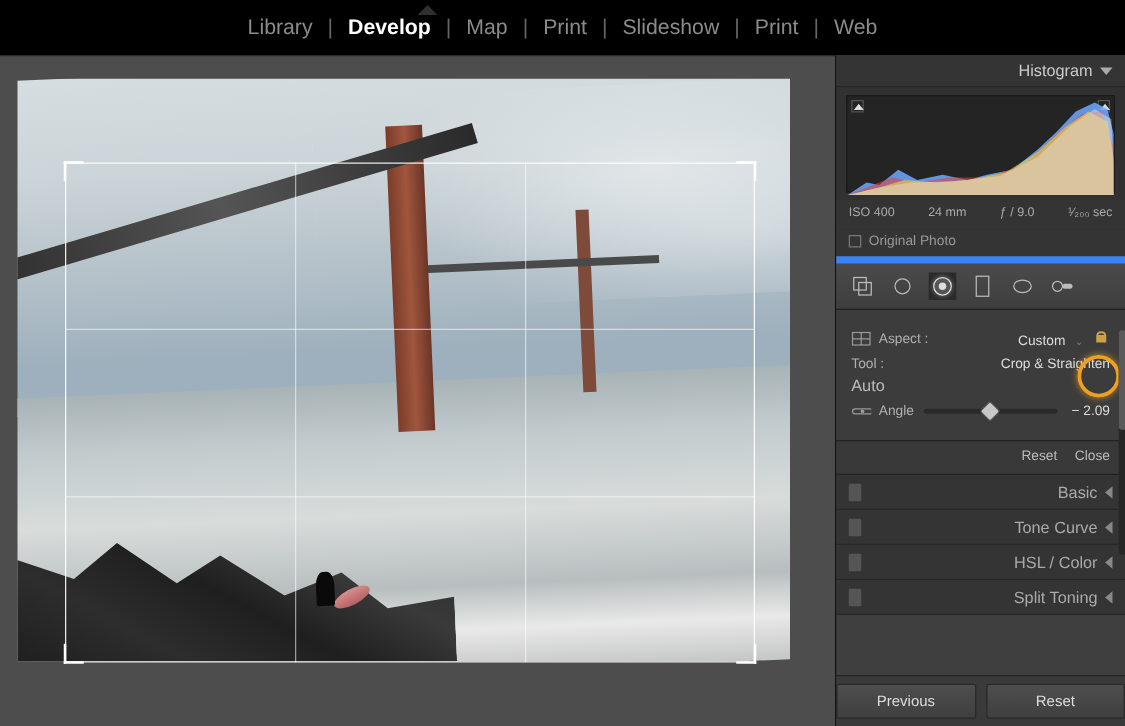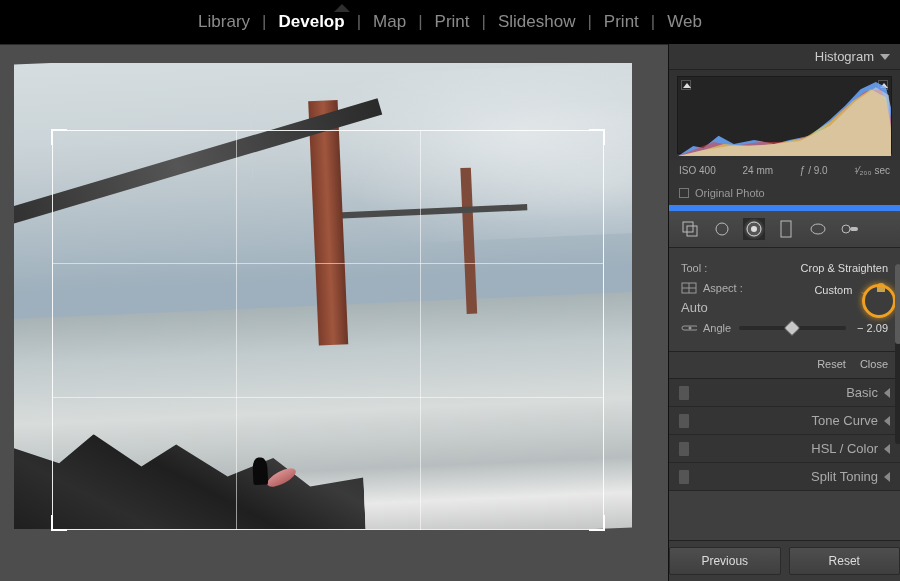--- a/index.html
+++ b/index.html
@@ -192,42 +192,42 @@
       <span class="tool-ic">
           <svg width="20" height="18">
             <circle cx="6" cy="9" r="4" fill="none" stroke="#bbb"></circle>
             <rect x="10" y="7" width="8" height="4" rx="2" fill="#bbb"></rect>
           </svg>
         </span>
     </div>
 
     <div class="crop-panel">
       <div class="row">
-        <span>Tool :</span>
-        <span style="color:#ddd">Crop &amp; Straighten</span>
-      </div>
-      <div class="row">
         <span class="lbl">
           <span class="icon-sm">
               <svg width="16" height="12">
                 <rect x="1" y="1" width="14" height="10" fill="none" stroke="#999"></rect>
                 <line x1="1" y1="6" x2="15" y2="6" stroke="#999"></line>
                 <line x1="8" y1="1" x2="8" y2="11" stroke="#999"></line>
               </svg>
             </span>
           <span>Aspect :</span>
         </span>
         <span>
           <span style="color:#ddd">Custom</span>
           <span class="mutecolor" style="font-size:9px;margin:0 4px">⌄</span>
           <span class="lock-ic"><svg width="14" height="14">
                 <rect x="3" y="6" width="8" height="6" fill="#caa24a"></rect>
                 <path d="M4,6 C4,3 10,3 10,6" fill="none" stroke="#caa24a" stroke-width="1.5"></path>
               </svg></span>
         </span>
+      </div>
+      <div class="row">
+        <span>Tool :</span>
+        <span style="color:#ddd">Crop &amp; Straighten</span>
       </div>
       <div class="lock-highlight"></div>
       <div class="auto">Auto</div>
       <div class="row">
         <span class="lbl">
           <span class="icon-sm">
               <svg width="18" height="10">
                 <rect x="1" y="3" width="16" height="4" rx="2" fill="none" stroke="#999"></rect>
                 <circle cx="9" cy="5" r="1.5" fill="#999"></circle>
               </svg>

